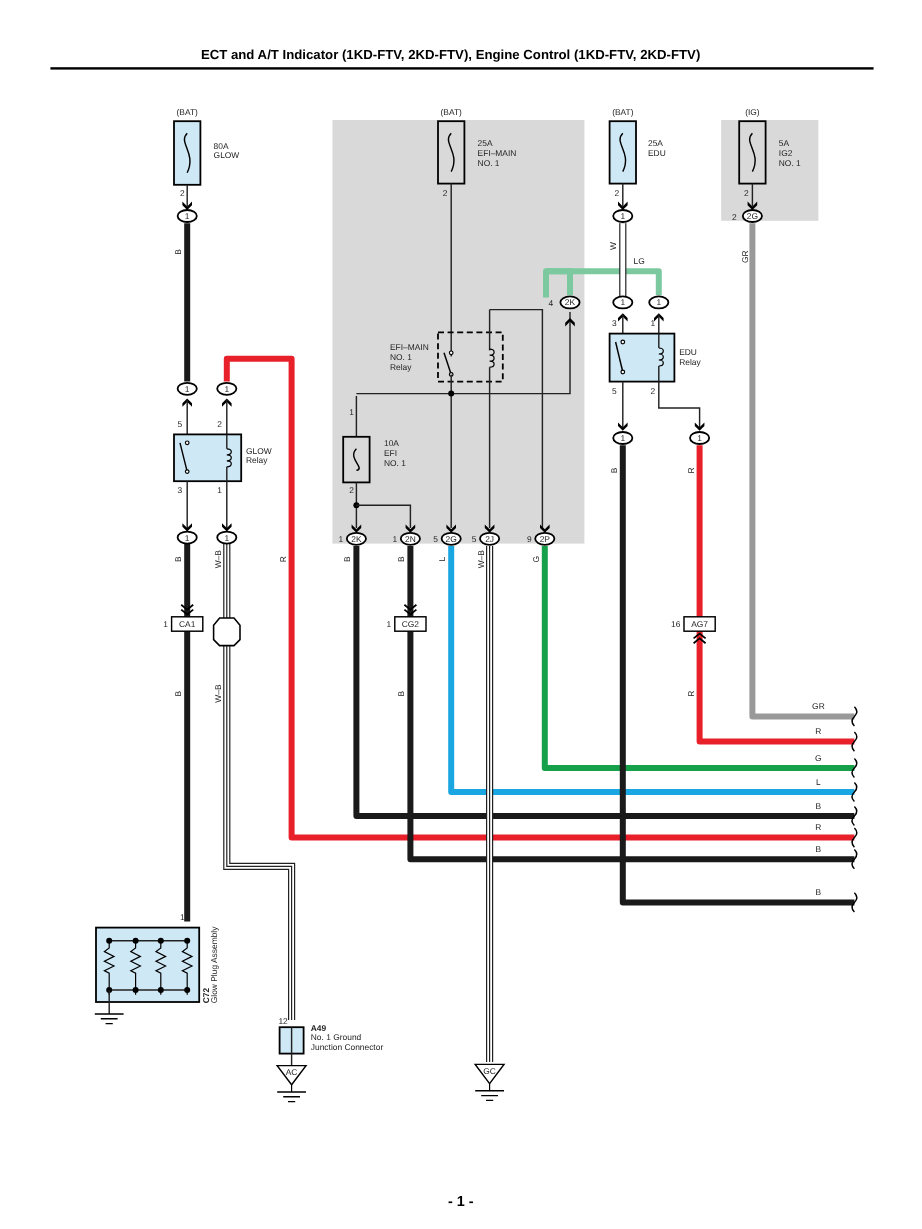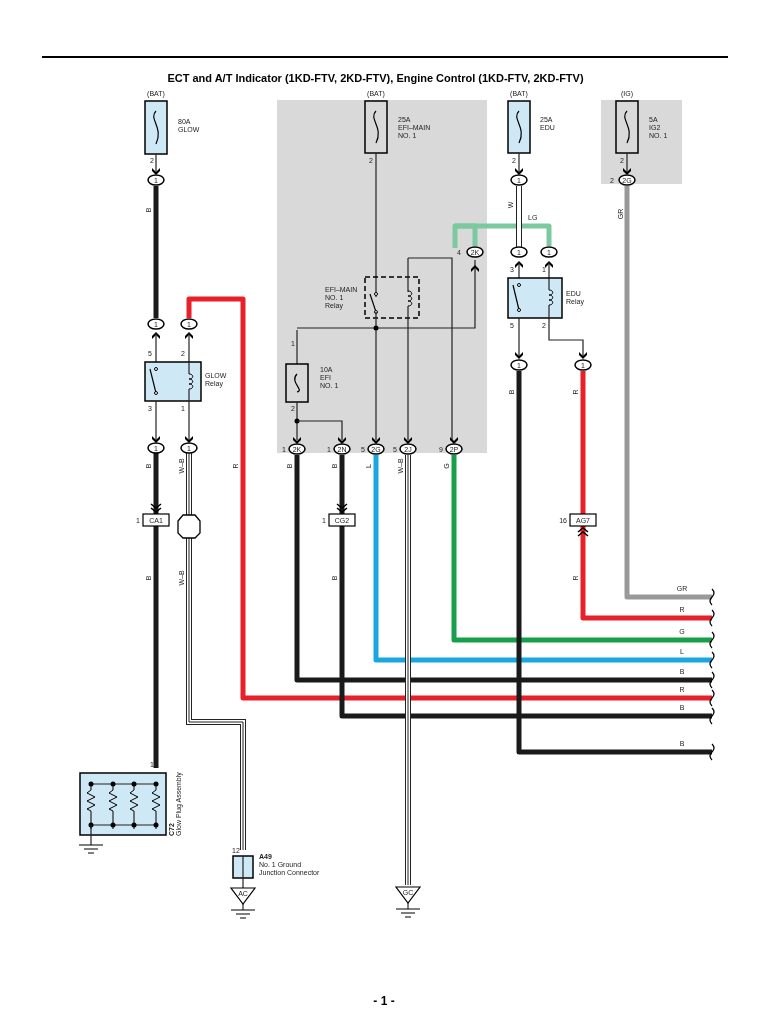--- a/index.html
+++ b/index.html
@@ -1,17 +1,17 @@
 <!DOCTYPE html>
 <html><head>
 <meta charset="utf-8">
 <style>
   html, body { margin:0; padding:0; background:#ffffff; }
   body { width:768px; height:1024px; position:relative; overflow:hidden; font-family:"Liberation Sans", sans-serif; }
-  #page-title { position:absolute; left:0; top:40px; width:751px; text-align:center; font-size:11px; font-weight:bold; color:#000;margin-top:32px; }
+  #page-title { position:absolute; left:0; top:40px; width:751px; text-align:center; font-size:11px; font-weight:bold; color:#000; }
   #title-rule { position:absolute; left:42px; top:56px; width:686px; height:2px; background:#000; }
   #page-number { position:absolute; left:0; top:994px; width:768px; text-align:center; font-size:12px; font-weight:bold; color:#000; }
   svg { position:absolute; left:0; top:0; }
   svg text { font-family:"Liberation Sans", sans-serif; fill:#222; }
   .lbl { font-size:7px; }
   .lblb { font-size:7px; font-weight:bold; }
 </style>
 </head>
 <body>
 

